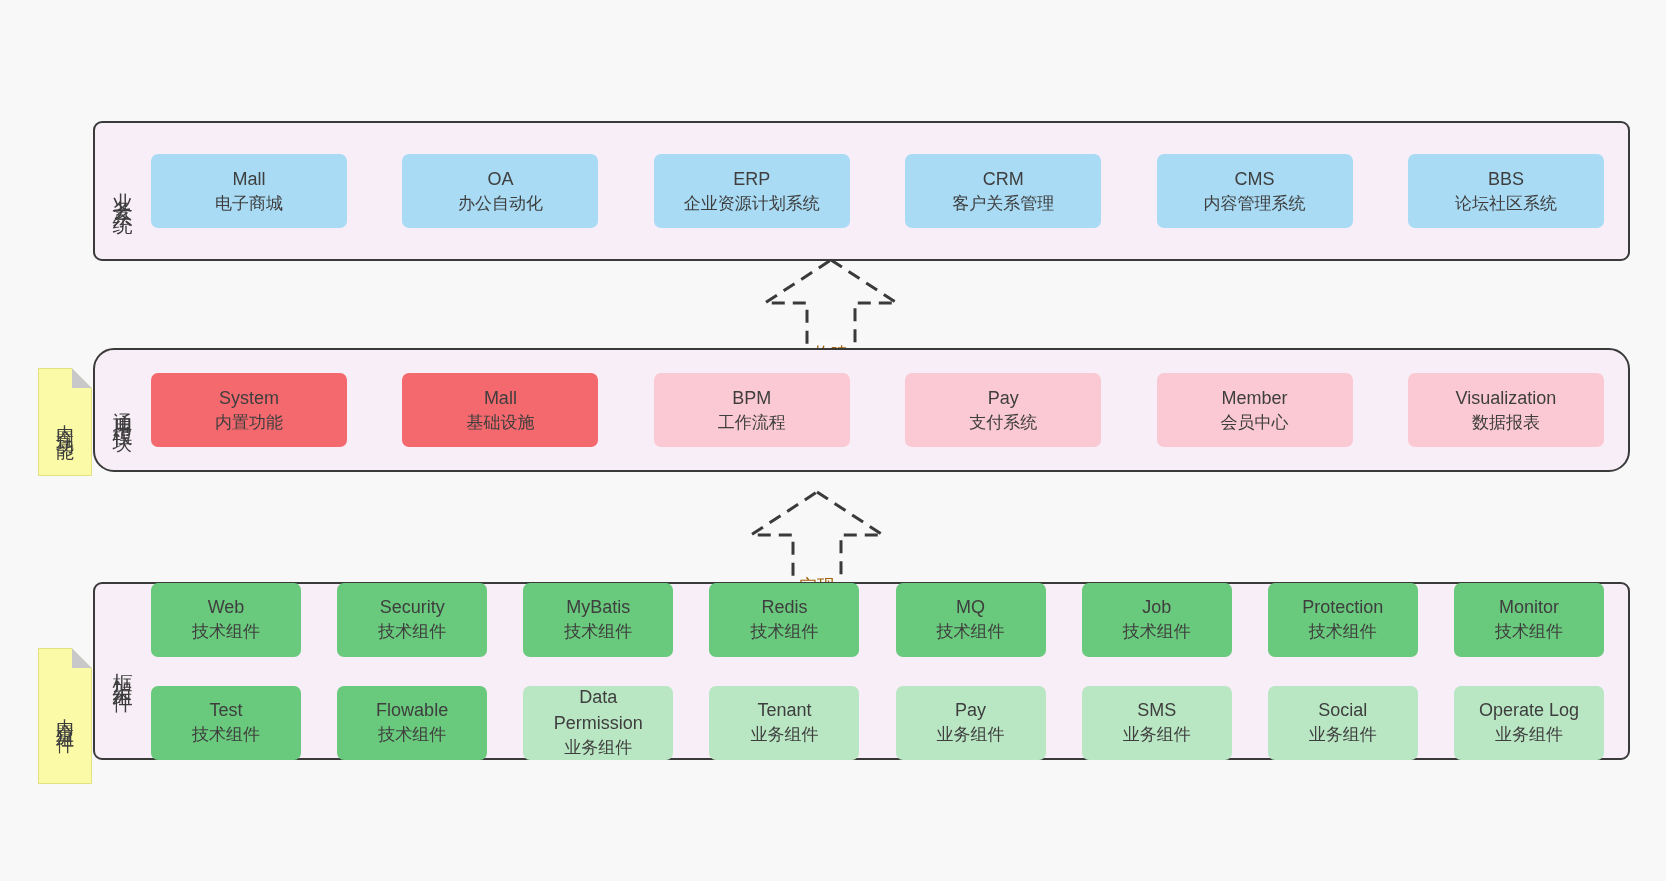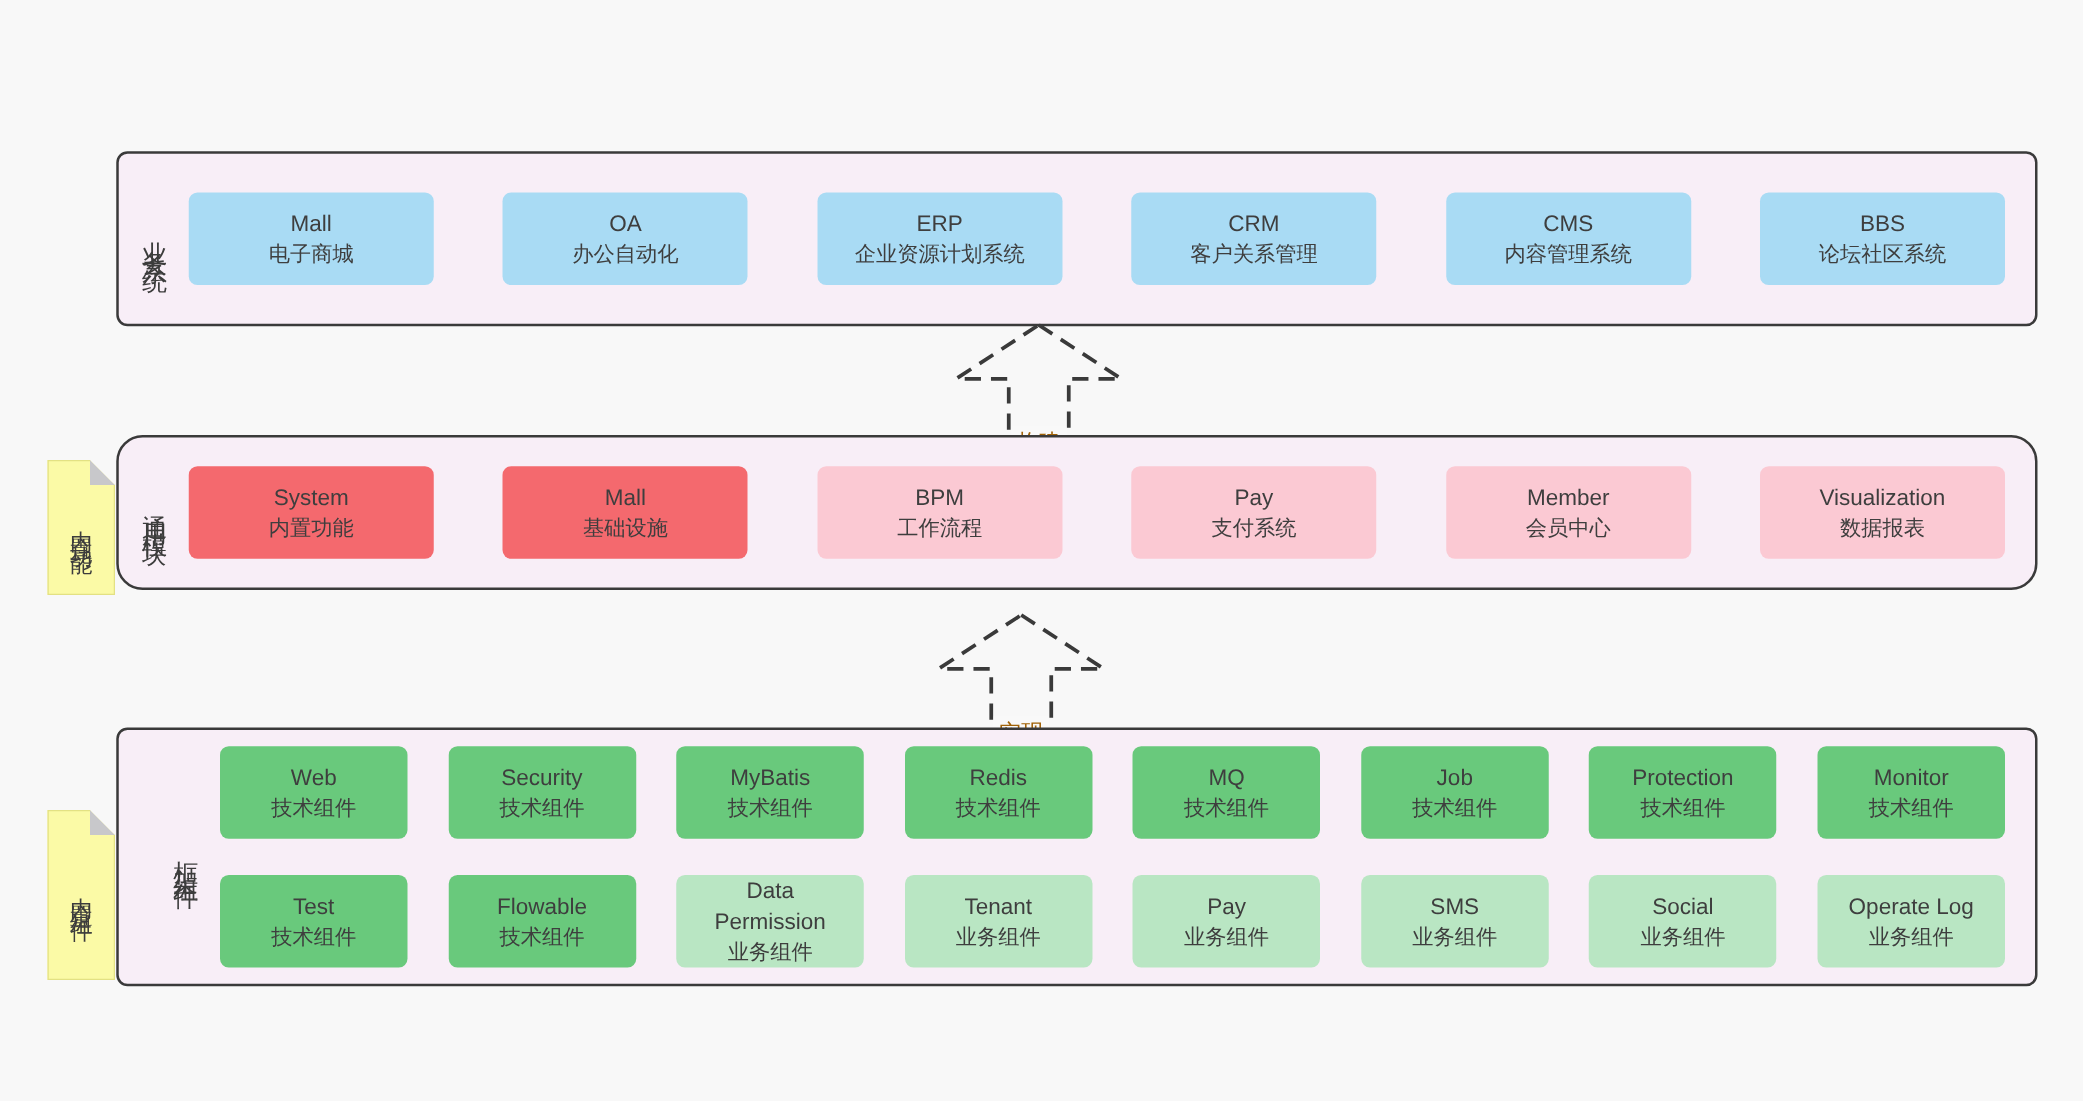--- a/index.html
+++ b/index.html
@@ -97,21 +97,21 @@
     background:#f9f9f9;
     padding:1px 4px;
     font-size:18px;color:#a16207;
     white-space:nowrap;
     margin-top:46px;
   }
   #arrow-build{left:756px;top:255px;}
   #arrow-implement{left:742px;top:487px;}
   #band-business{top:121px;height:140px;}
   #band-modules{top:348px;height:124px;border-radius:21px;}
-  #band-framework{top:582px;height:207px;padding-left:25px;}
+  #band-framework{top:582px;height:178px;}
   #sticky-features{top:368px;height:108px;}
   #sticky-components{top:648px;height:136px;}
 </style>
 </head>
 <body>
 
 <div id="stage">
 
   <div class="band" id="band-business">
     <div class="band-label-col">

